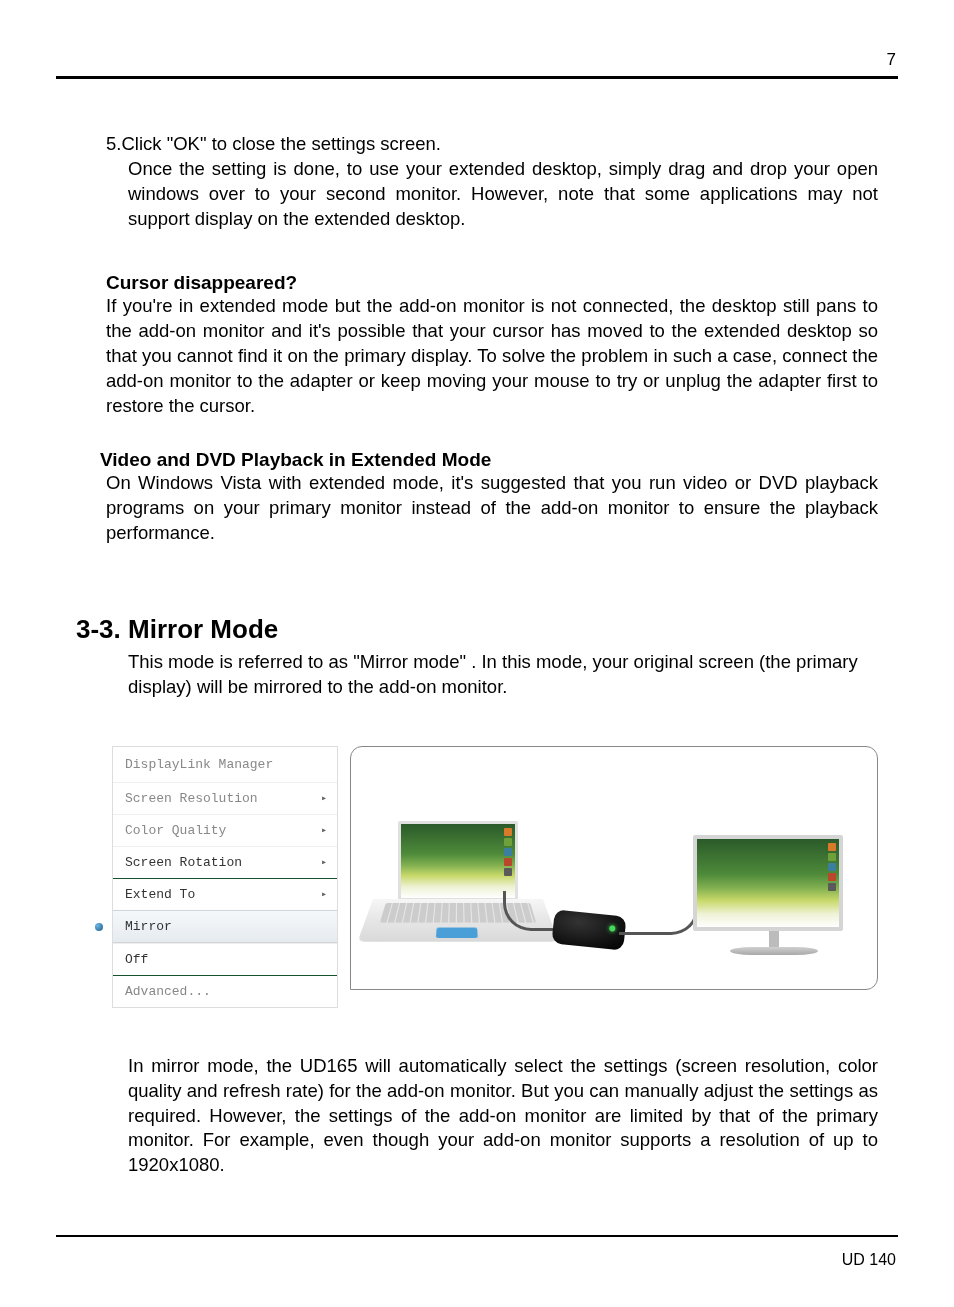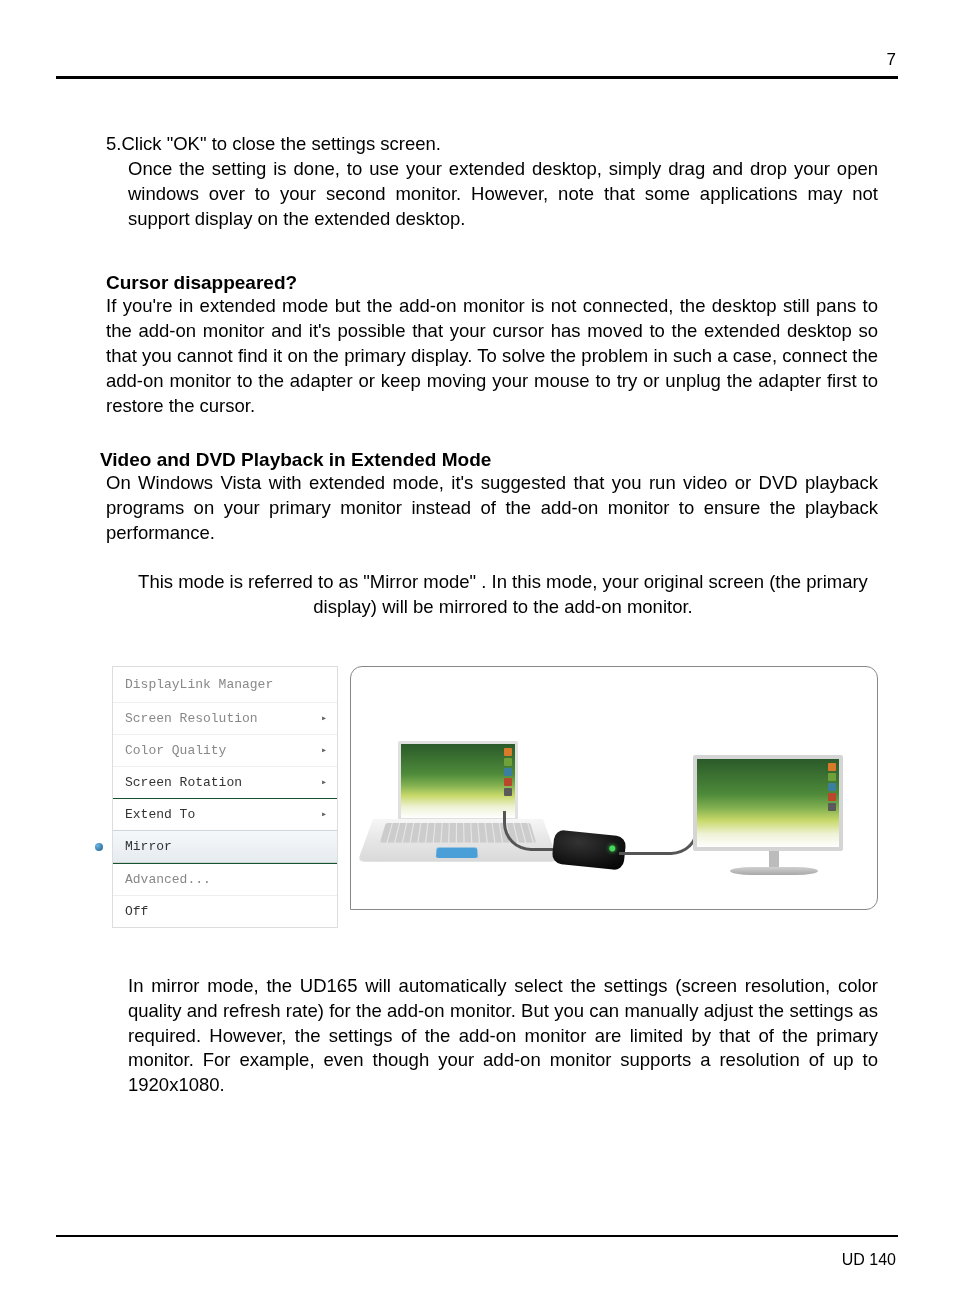--- a/index.html
+++ b/index.html
@@ -76,22 +76,21 @@
   .h2 {
     font-size: 26px;
     font-weight: bold;
     margin-top: 68px;
     margin-left: 0;
   }
   .mirror-intro {
     font-size: 18.5px;
     line-height: 1.35;
     margin-left: 52px;
-    margin-top: 24px;
-    text-align: center;
+    margin-top: 5px;
   }
   .figure {
     display: flex;
     gap: 12px;
     margin-top: 46px;
     margin-left: 36px;
     align-items: flex-start;
   }
   
   .menu {
@@ -254,20 +253,21 @@
 
   <p class="step">5.Click "OK" to close the settings screen.</p>
   <p class="step-body">Once the setting is done, to use your extended desktop, simply drag and drop your open windows over to your second monitor. However, note that some applications may not support display on the extended desktop.</p>
 
   <p class="subhead">Cursor disappeared?</p>
   <p class="subpara">If you're in extended mode but the add-on monitor is not connected, the desktop still pans to the add-on monitor and it's possible that your cursor has moved to the extended desktop so that you cannot find it on the primary display. To solve the problem in such a case, connect the add-on monitor to the adapter or keep moving your mouse to try or unplug the adapter first to restore the cursor.</p>
 
   <p class="subhead2">Video and DVD Playback in Extended Mode</p>
   <p class="subpara2">On Windows Vista with extended mode, it's suggested that you run video or DVD playback programs on your primary monitor instead of the add-on monitor to ensure the playback performance.</p>
 
+  <h2 class="h2">3-3. Mirror Mode</h2>
   <p class="mirror-intro">This mode is referred to as "Mirror mode" . In this mode, your original screen (the primary display) will be mirrored to the add-on monitor.</p>
 
   <div class="figure">
     <div class="menu-wrap">
       <div class="menu">
         <div class="row">
           <span>DisplayLink Manager</span>
         </div>
         <div class="row">
           <span>Screen Resolution</span>
@@ -282,25 +282,25 @@
           <span class="arrow">▸</span>
         </div>
         <div class="row enabled sep">
           <span>Extend To</span>
           <span class="arrow">▸</span>
         </div>
         <div class="row active" style="position:relative">
           <span class="bullet"></span>
           <span>Mirror</span>
         </div>
+        <div class="row enabled">
+          <span>Off</span>
+        </div>
         <div class="row sep">
           <span>Advanced...</span>
-        </div>
-        <div class="row enabled">
-          <span>Off</span>
         </div>
       </div>
     </div>
 
     <div class="illus">
       <div class="laptop">
         <div class="screen">
           <div class="icons-strip">
             <span class="ic1"></span>
               <span class="ic2"></span>

